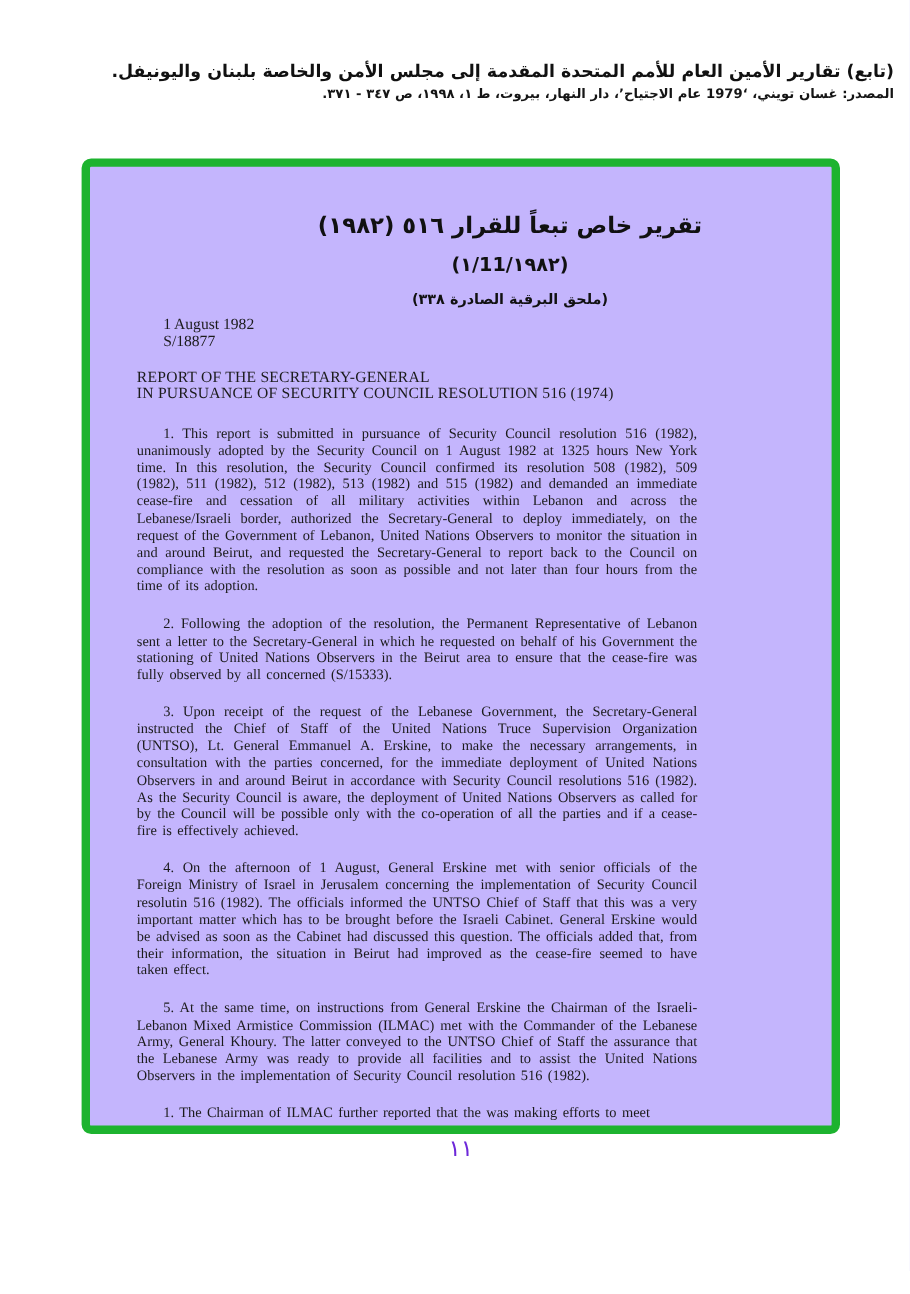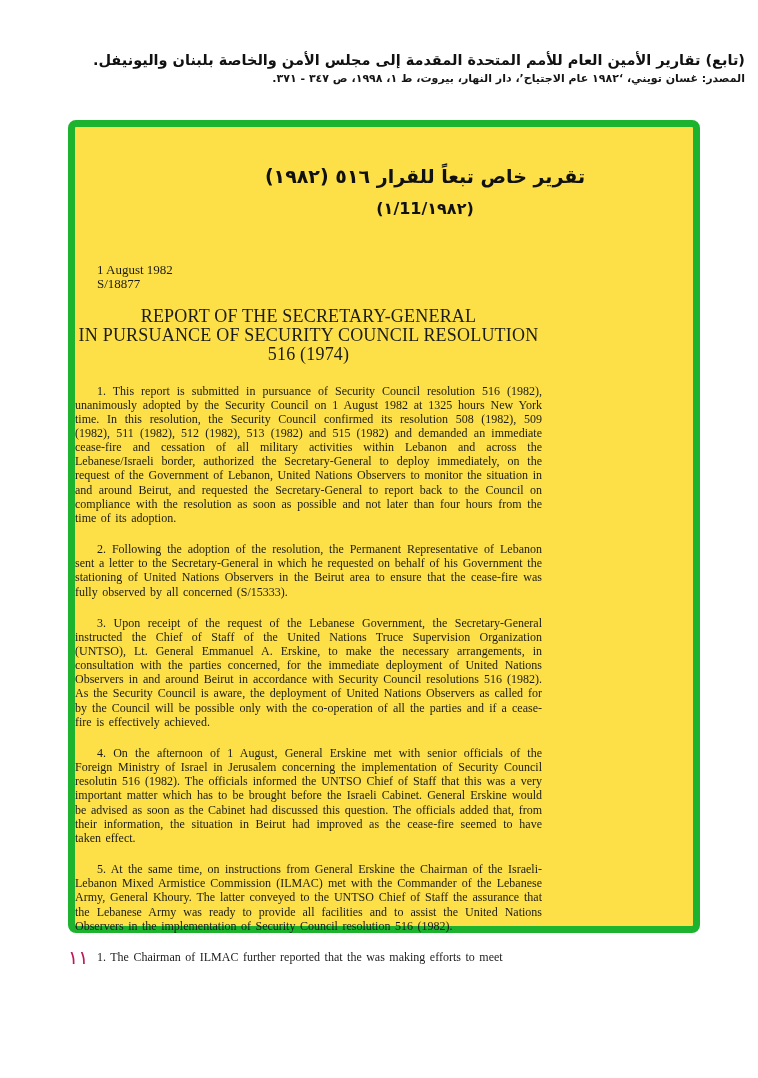--- a/index.html
+++ b/index.html
@@ -33,27 +33,27 @@
     font-size: 11px;
     font-weight: bold;
     line-height: 1.5;
     color: #151515;
   }
 
   
   .doc-frame {
     position: absolute;
     left: 68px;
-    top: 120px;
+    top: 132px;
     width: 618px;   
     height: 799px;  
     border-style: solid;
     border-width: 7px;
     border-radius: 8px;
-    background: #fde047;
+    background: #c4b5fd;
   }
 
   
   .arabic-block {
     position: relative;
     left: 41px;           
     margin-top: 40px;
     text-align: center;
     direction: rtl;
     font-family: "DejaVu Sans", sans-serif;
@@ -64,69 +64,71 @@
   .arabic-note  { font-size: 12px; font-weight: bold; margin-top: 12px; }
 
   
   .column {
     position: absolute;
     left: 75px;
     top: 130px;
     width: 467px;
     font-family: "Liberation Serif", "DejaVu Serif", serif;
     color: #1b1b1b;
+    padding-left: 39px;
   }
   .date-block {
     margin-left: 22px;
     font-size: 13px;
     line-height: 1.05;
   }
   .report-title {
     margin-top: 17px;
-    text-align: center;
-    font-size: 18px;
+    font-size: 13px;
     line-height: 1.06;
     letter-spacing: 0.2px;
   }
   .body-text { margin-top: 19px; }
   .body-text p {
     margin: 17px 0 7px 0;
     font-size: 12px;
     line-height: 14.15px;
     text-align: justify;
     text-indent: 22px;
     word-spacing: 1.5px;
   }
 
   
   .page-number {
     position: absolute;
     left: 68px;
     top: 946px;
     width: 632px;
+    text-align: center;
     font-family: "DejaVu Sans", sans-serif;
     font-size: 19px;
-    color: #be185d;
+    color: #6d28d9;
   }
 </style>
 </head>
 <body>
 
 <div id="page">
 
   <div class="top-header">
     <div class="h-line1">(تابع) تقارير الأمين العام للأمم المتحدة المقدمة إلى مجلس الأمن والخاصة بلبنان واليونيفل.</div>
-    <div class="h-line2">المصدر: غسان تويني، ‘١٩٨٢ عام الاجتياح’، دار النهار، بيروت، ط ١، ١٩٩٨، ص ٣٤٧ - ٣٧١.</div>
+    <div class="h-line2">المصدر: غسان تويني، ‘1979 عام الاجتياح’، دار النهار، بيروت، ط ١، ١٩٩٨، ص ٣٤٧ - ٣٧١.</div>
   </div>
 
   <div class="doc-frame" style="border-color: rgb(29, 179, 47);">
 
     <div class="arabic-block">
       <div class="arabic-title">تقرير خاص تبعاً للقرار ٥١٦ (١٩٨٢)</div>
       <div class="arabic-date">(١٩٨٢/11/١)</div>
+      <div class="arabic-note">(ملحق البرقية الصادرة ٣٣٨)</div>
     </div>
 
   </div>
 
   <div class="column">
     <div style="height: 133px;"></div>
 
     <div class="date-block">
       <div>1 August 1982</div>
       <div>S/18877</div>

